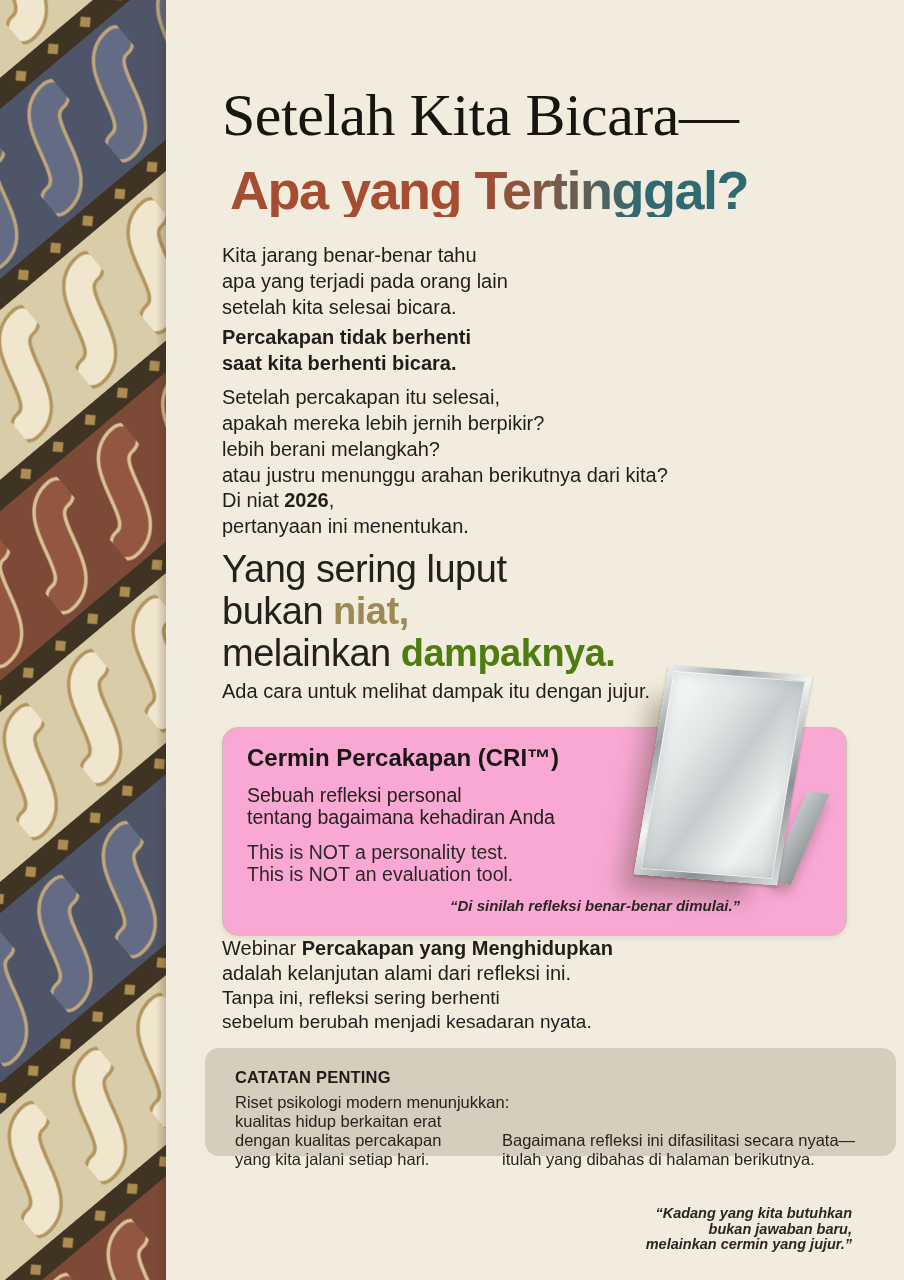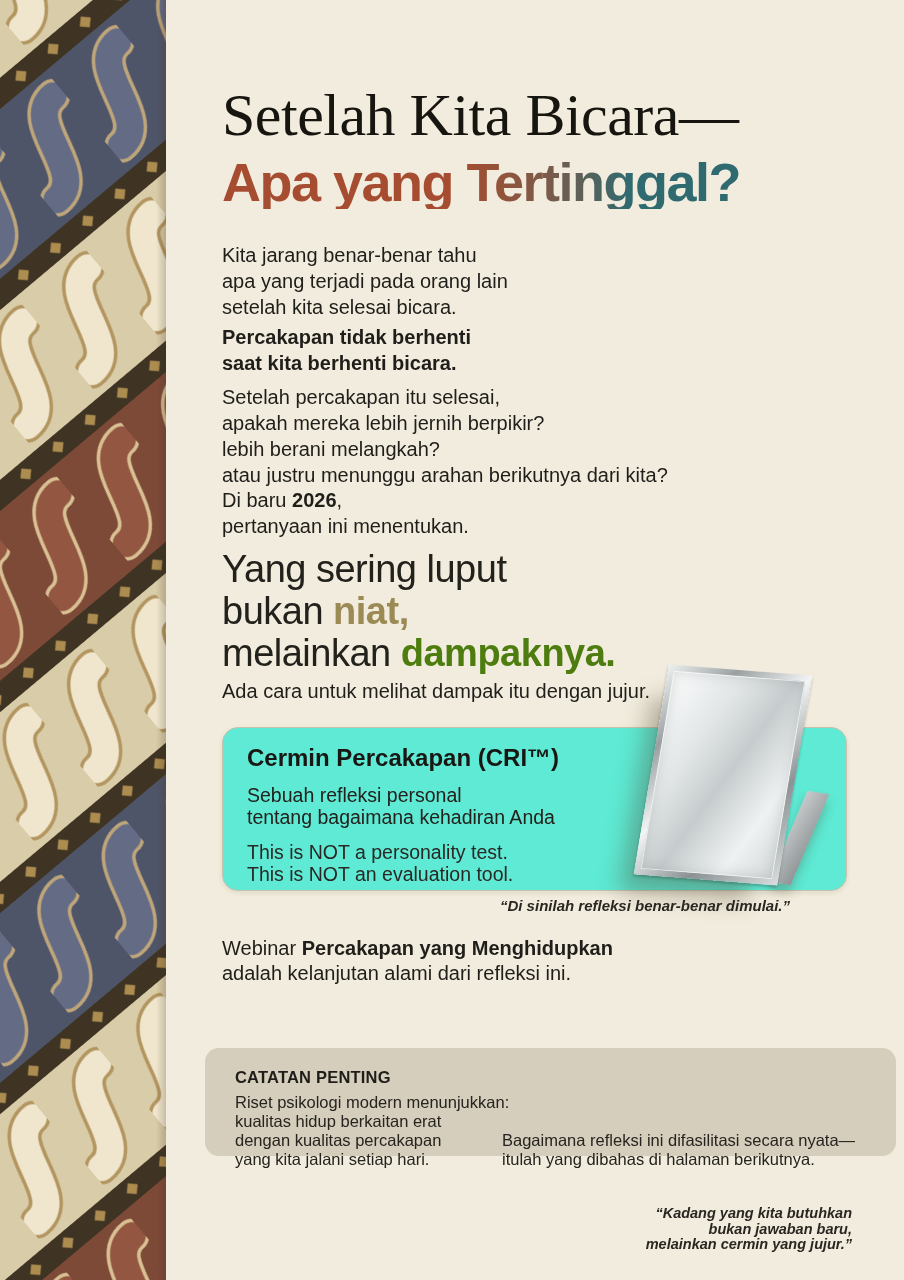--- a/index.html
+++ b/index.html
@@ -10,45 +10,45 @@
   }
   
   .batik{position:absolute;left:0;top:0;width:166px;height:1280px;overflow:hidden;}
   .batik svg{display:block;}
   .batik-shade{position:absolute;right:0;top:0;width:10px;height:100%;
     background:linear-gradient(90deg,rgba(0,0,0,0),rgba(60,45,25,.22));}
   
   .title-serif{position:absolute;left:222px;top:84px;margin:0;
     font-family:"Liberation Serif",serif;font-weight:400;
     font-size:60px;line-height:1.05;color:#17150f;letter-spacing:-0.5px;}
-  .title-gradient{position:absolute;left:222px;top:155px;margin:0;
+  .title-gradient{position:absolute;left:222px;top:155px;margin:8px;
     font-weight:700;font-size:54px;line-height:1.0;letter-spacing:-1.5px;
     background:linear-gradient(90deg,#a64c30 0%,#a64c30 46%,#7e5a46 62%,#2f6a70 79%,#2f6a70 100%);
     -webkit-background-clip:text;background-clip:text;color:transparent;}
   
   .block{position:absolute;left:222px;font-size:20px;line-height:26px;color:#201e1a;}
   .b-intro{top:242px;}
   .b-bold{top:324px;font-weight:700;}
   .b-questions{top:384px;}
   .b-2026{top:487px;}
   .b-2026 b{font-weight:700;}
   .statement{position:absolute;left:222px;top:548px;font-size:38px;line-height:42px;
     font-weight:400;color:#23211c;letter-spacing:-0.5px;}
   .acc-gold{color:#9c8a55;font-weight:700;text-align:right;}
   .acc-rust{color:#4d7c0f;font-weight:700;}
   .b-lead{top:678px;}
   
-  .card{position:absolute;left:222px;top:727px;width:625px;height:164px;
-    background:#5eead4;border:1.5px solid #c7c1ad;border-radius:16px;
+  .card{position:absolute;left:222px;top:727px;width:625px;height:209px;
+    background:#f9a8d4;border:1.5px solid #c7c1ad;border-radius:16px;
     box-shadow:0 2px 5px rgba(80,65,40,.10);box-sizing:border-box;
     padding:16px 24px 0 24px;}
   .card-title{font-size:24px;font-weight:700;color:#191713;margin:0 0 12px 0;}
   .card-body{font-size:19.5px;line-height:22px;color:#23211c;}
   .card-disclaimer{margin-top:13px;font-size:19.5px;line-height:22px;color:#2a2824;}
-  .card-caption{position:absolute;top:897px;left:450px;width:390px;text-align:center;
+  .card-caption{position:absolute;top:897px;left:450px;width:390px;text-align:left;
     font-size:15px;font-style:italic;font-weight:700;color:#2a2722;}
   
   .mirror{position:absolute;left:651px;top:669px;width:144px;height:212px;
     padding:6px;box-sizing:border-box;
     transform:rotate(4.5deg) skewX(-5deg);
     background:linear-gradient(130deg,#eef1f1 0%,#9aa0a2 22%,#f3f5f5 45%,#8c9294 72%,#d9dddd 100%);
     box-shadow:-20px 26px 22px -8px rgba(75,62,40,.35),0 2px 3px rgba(0,0,0,.25);}
   .mirror-face{width:100%;height:100%;
     background:linear-gradient(118deg,#fbfcfc 0%,#e2e6e7 30%,#c6cccd 52%,#eff2f2 78%,#d4d9d9 100%);
     box-shadow:inset 0 0 0 1px rgba(255,255,255,.65), inset 0 0 14px rgba(90,100,100,.25);}
@@ -135,21 +135,21 @@
   </div>
 
   <div class="block b-questions">
     <div>Setelah percakapan itu selesai,</div>
     <div>apakah mereka lebih jernih berpikir?</div>
     <div>lebih berani melangkah?</div>
     <div>atau justru menunggu arahan berikutnya dari kita?</div>
   </div>
 
   <div class="block b-2026">
-    <div><span>Di baru </span><b>2026</b><span>,</span></div>
+    <div><span>Di niat </span><b>2026</b><span>,</span></div>
     <div>pertanyaan ini menentukan.</div>
   </div>
 
   <div class="statement">
     <div>Yang sering luput</div>
     <div><span>bukan </span><span class="acc-gold">niat,</span></div>
     <div><span>melainkan </span><span class="acc-rust">dampaknya.</span></div>
   </div>
 
   <div class="block b-lead">Ada cara untuk melihat dampak itu dengan jujur.</div>
@@ -168,20 +168,24 @@
 
   <div class="mirror-stand"></div>
   <div class="mirror">
     <div class="mirror-face"></div>
   </div>
   <div class="card-caption">“Di sinilah refleksi benar-benar dimulai.”</div>
 
   <div class="block b-webinar">
     <div><span>Webinar </span><b>Percakapan yang Menghidupkan</b></div>
     <div>adalah kelanjutan alami dari refleksi ini.</div>
+  </div>
+  <div class="block b-tanpa">
+    <div>Tanpa ini, refleksi sering berhenti</div>
+    <div>sebelum berubah menjadi kesadaran nyata.</div>
   </div>
 
   <div class="note-box">
     <div class="note-heading">CATATAN PENTING</div>
     <div class="note-left">
       <div>Riset psikologi modern menunjukkan:</div>
       <div>kualitas hidup berkaitan erat</div>
       <div>dengan kualitas percakapan</div>
       <div>yang kita jalani setiap hari.</div>
     </div>

